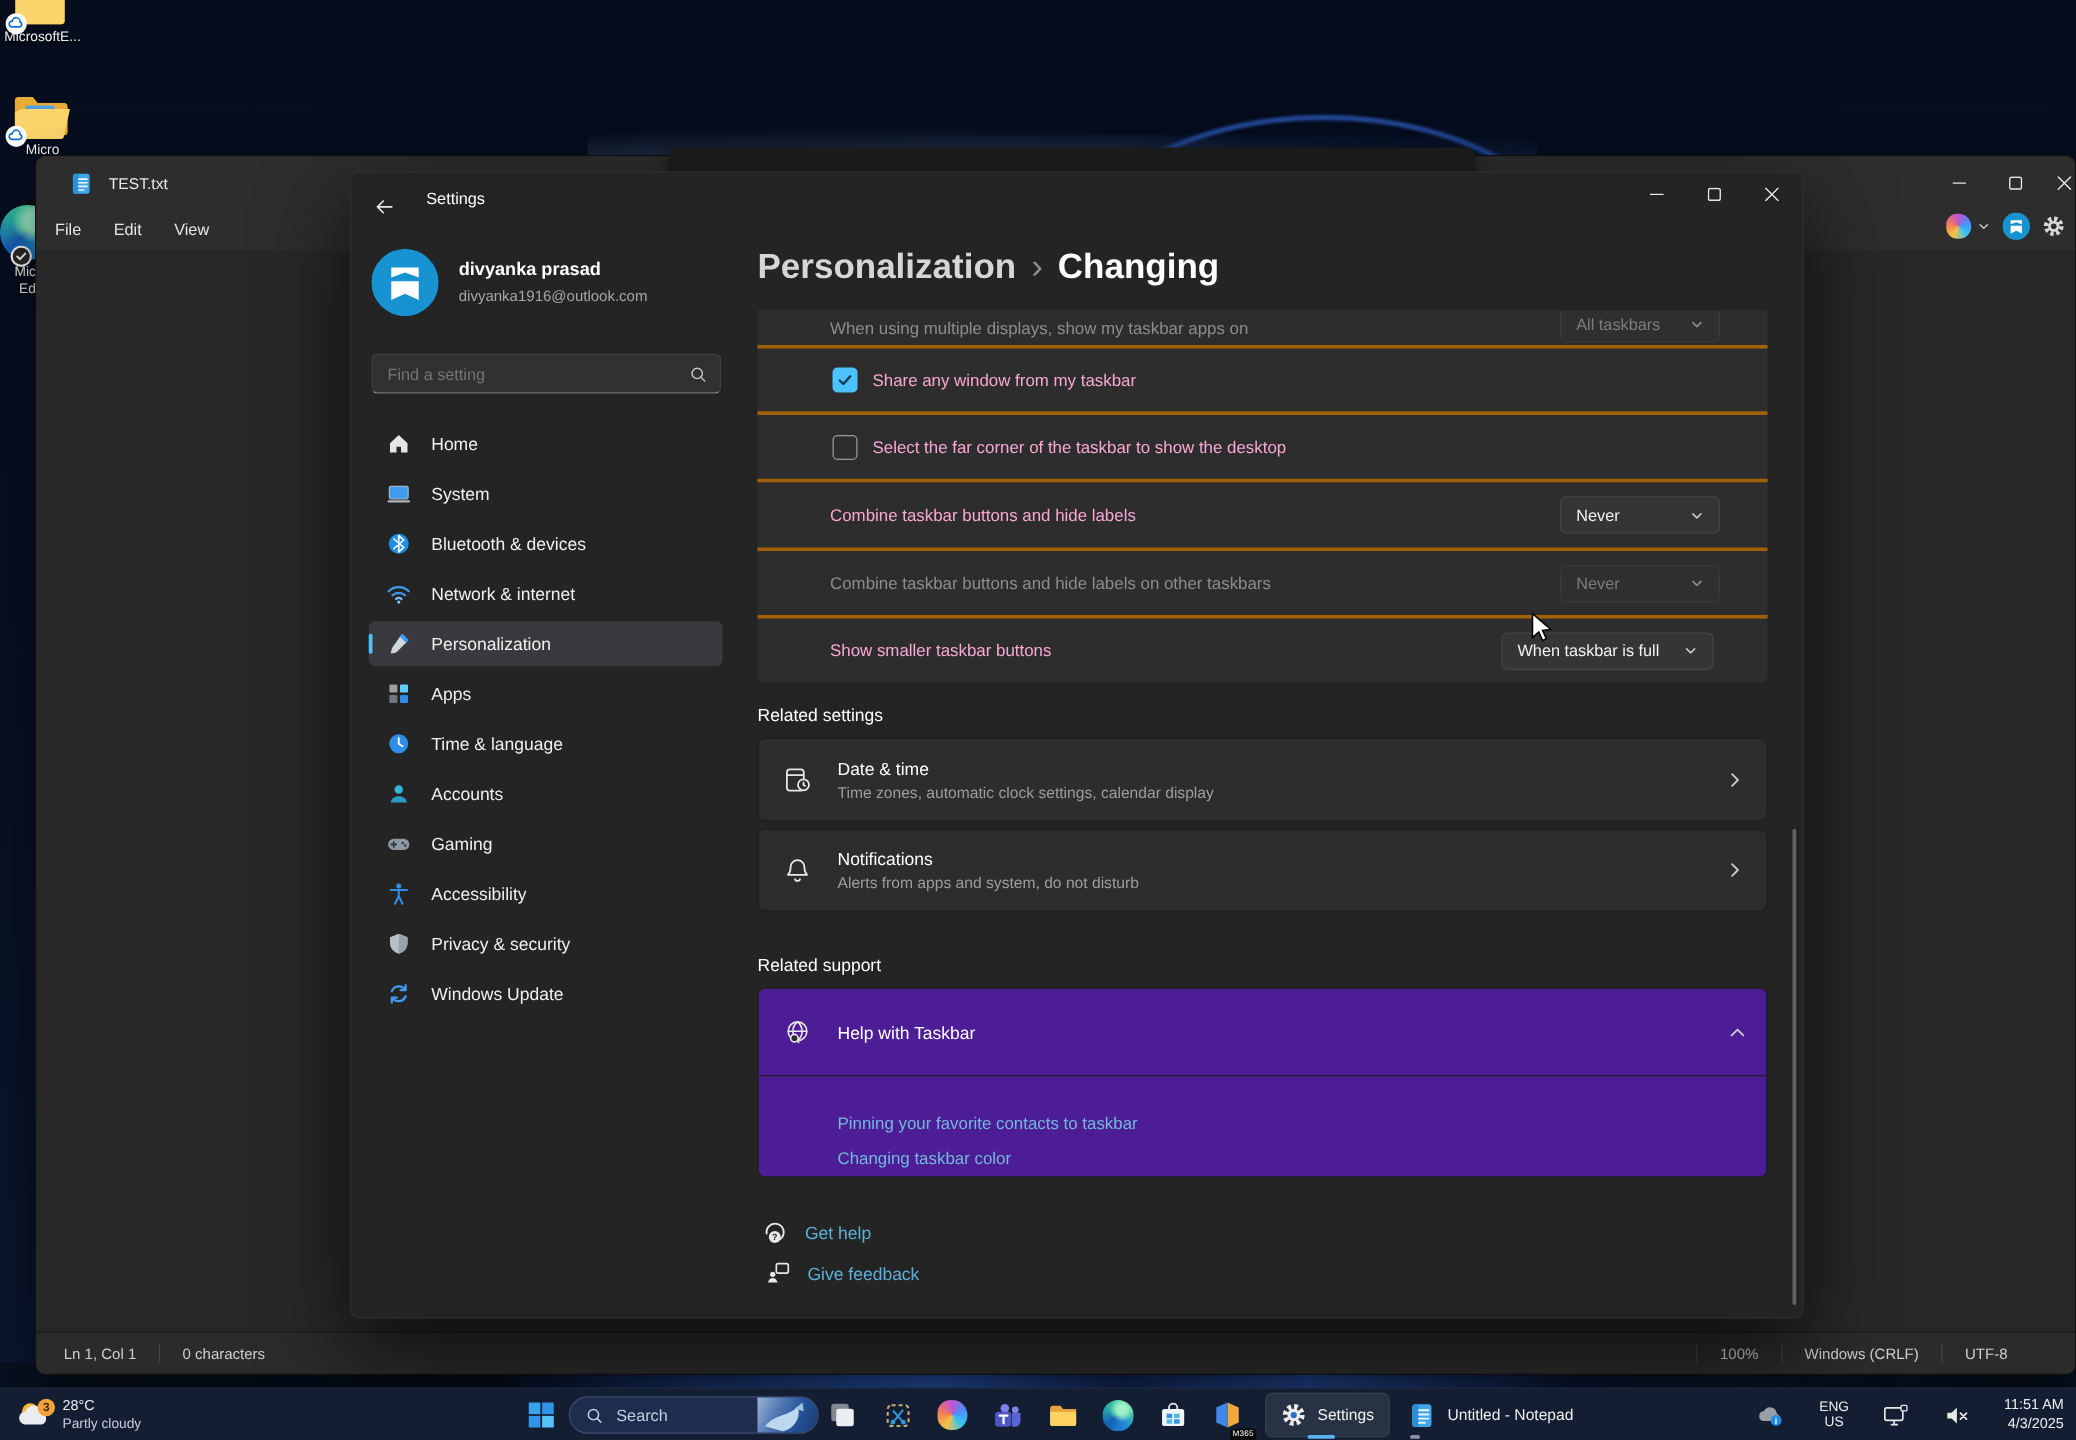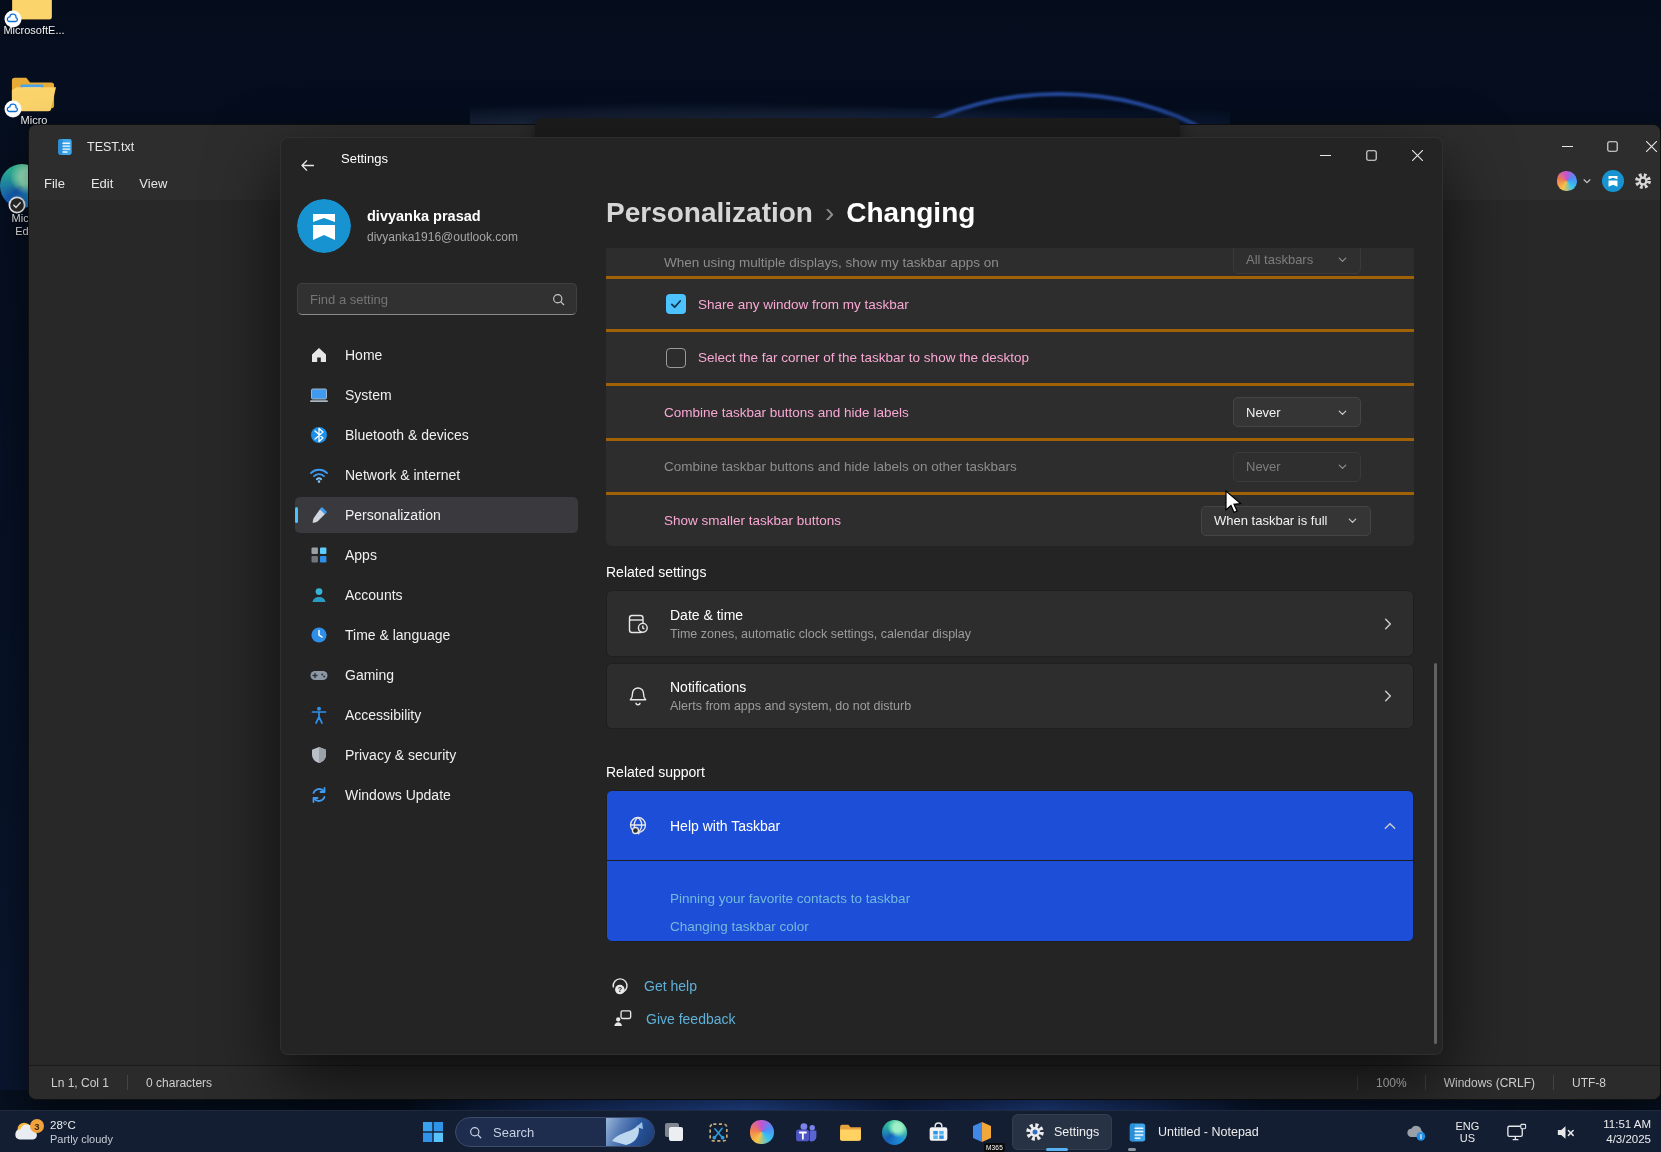--- a/index.html
+++ b/index.html
@@ -70,34 +70,34 @@
   .bread .p{color:#d6d6d6}.bread .sep{color:#8f8f8f;padding:0 12px;font-weight:400}.bread .c{color:#fff}
   .rows{position:absolute;left:325px;top:110px;width:808px}
   .row{position:relative;background:#2d2d2d;border-bottom:3px solid #a16207;display:flex;align-items:center;font-size:13.5px}
   .row:last-child{border-bottom:none;border-radius:0 0 6px 6px}
   .row .lbl{margin-left:58px;color:#f9a8d4}
   .row .lbl.dis{color:#8d8d8d}
   .chk{width:20px;height:20px;border-radius:4px;margin-left:60px;box-sizing:border-box;display:grid;place-items:center}
   .chk.on{background:#4cc2ff}
   .chk.off{border:1px solid #9a9a9a;background:transparent}
   .chk + .lbl{margin-left:12px}
-  .dd{position:absolute;right:53px;display:flex;align-items:center;justify-content:space-between;
+  .dd{position:absolute;right:38px;display:flex;align-items:center;justify-content:space-between;
     padding:0 12px;height:30px;width:128px;background:#353535;border:1px solid #454545;
     border-radius:5px;font-size:13px;color:#f2f2f2;box-sizing:border-box}
   .dd.wide{width:170px;right:43px}
   .dd.dis{color:#7d7d7d;background:#2f2f2f;border-color:#3a3a3a}
   .sec-h{position:absolute;left:325px;font-size:14px;font-weight:400;color:#fff}
   .rcard{position:absolute;left:325px;width:808px;background:#2d2d2d;border:1px solid #1f1f1f;
     border-radius:6px;box-sizing:border-box;display:flex;align-items:center}
   .rcard .ric{margin-left:19px}
   .rcard .rtxt{margin-left:20px}
   .rcard .rt{font-size:14px;color:#fff}
   .rcard .rd{font-size:12.5px;color:#9d9d9d;margin-top:4px}
   .rcard .chev{position:absolute;right:18px}
-  .support{position:absolute;left:325px;top:652px;width:808px;height:152px;background:#1d4ed8;
+  .support{position:absolute;left:325px;top:652px;width:808px;height:152px;background:#4c1d95;
     border:1px solid #1f1f1f;border-radius:6px;box-sizing:border-box}
   .sup-head{position:relative;height:69px;display:flex;align-items:center;border-bottom:1px solid #1f1f1f}
   .sup-link{position:absolute;left:63px;font-size:13.5px;color:#74b9dc}
   .foot-link{position:absolute;display:flex;align-items:center;gap:12px;font-size:14px;color:#5fb0d8}
   .st-scroll{position:absolute;right:5px;top:525px;width:3px;height:381px;background:#626262;border-radius:2px}
   
   .taskbar{position:absolute;left:0;top:1110px;width:1661px;height:42px;z-index:10;
     background:rgba(20,31,52,.97);border-top:1px solid rgba(255,255,255,.05)}
   .tb-weather{position:absolute;left:4px;top:0;height:42px;display:flex;align-items:center;gap:8px;padding:0 8px}
   .tb-weather .wtemp{font-size:11.5px;color:#ececec;line-height:14px}
@@ -342,31 +342,31 @@
         <svg width="20" height="20" viewBox="0 0 20 20">
             <rect x="2.5" y="2.5" width="6.4" height="6.4" rx="1" fill="#9aa0a6"></rect>
             <rect x="11" y="2.5" width="6.4" height="6.4" rx="1" fill="#60cdff"></rect>
             <rect x="2.5" y="11" width="6.4" height="6.4" rx="1" fill="#6f767d"></rect>
             <rect x="11" y="11" width="6.4" height="6.4" rx="1" fill="#2f8fe8"></rect>
           </svg>
         <span>Apps</span>
       </div>
       <div class="nav-item">
         <svg width="20" height="20" viewBox="0 0 20 20">
+            <circle cx="10" cy="10" r="7.6" fill="#2f8fe8"></circle>
+            <path d="M10 5.6V10l3 2" stroke="#fff" stroke-width="1.5" fill="none" stroke-linecap="round"></path>
+          </svg>
+        <span>Time &amp; language</span>
+      </div>
+      <div class="nav-item">
+        <svg width="20" height="20" viewBox="0 0 20 20">
             <circle cx="10" cy="6.6" r="3.4" fill="#35b4d8"></circle>
             <path d="M3.5 17c.4-3 3-5 6.5-5s6.1 2 6.5 5Z" fill="#2a9cc4"></path>
           </svg>
         <span>Accounts</span>
-      </div>
-      <div class="nav-item">
-        <svg width="20" height="20" viewBox="0 0 20 20">
-            <circle cx="10" cy="10" r="7.6" fill="#2f8fe8"></circle>
-            <path d="M10 5.6V10l3 2" stroke="#fff" stroke-width="1.5" fill="none" stroke-linecap="round"></path>
-          </svg>
-        <span>Time &amp; language</span>
       </div>
       <div class="nav-item">
         <svg width="20" height="20" viewBox="0 0 20 20">
             <rect x="1.5" y="6" width="17" height="9" rx="4.5" fill="#8d98a5"></rect>
             <path d="M6 8.5v4M4 10.5h4" stroke="#2b3440" stroke-width="1.4" stroke-linecap="round"></path>
             <circle cx="13.2" cy="9.4" r="1" fill="#2b3440"></circle>
             <circle cx="15.2" cy="11.4" r="1" fill="#2b3440"></circle>
           </svg>
         <span>Gaming</span>
       </div>

